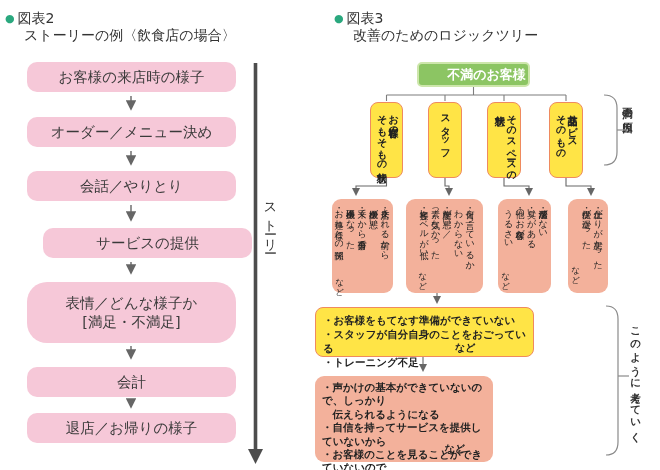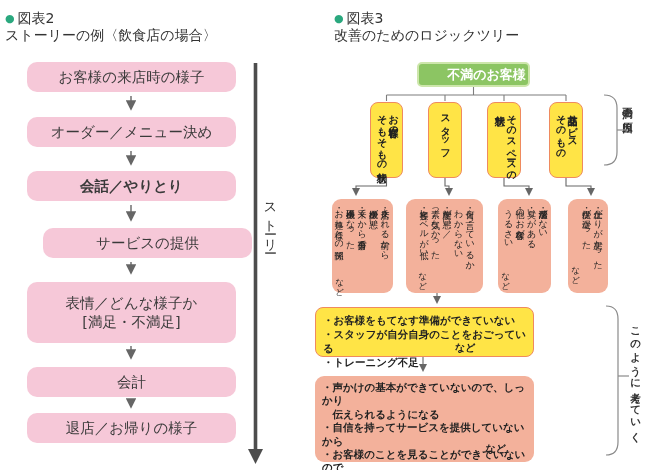--- a/index.html
+++ b/index.html
@@ -3,28 +3,28 @@
 <meta charset="utf-8">
 <style>
   html,body{margin:0;padding:0;background:#fff;}
   .page{
     position:relative;width:660px;height:470px;background:#fff;overflow:hidden;
     font-family:"DejaVu Sans","Liberation Sans",sans-serif;color:#333;
   }
   
   .fig-header{position:absolute;font-size:14px;line-height:17px;color:#333;font-weight:500;}
   .fig-header .bullet{color:#2aa87e;font-size:11px;margin-right:3px;vertical-align:1px;}
-  .fig-header .sub{margin-left:0;}
+  .fig-header .sub{margin-left:19px;}
   
   .pbox{
     position:absolute;left:27px;width:209px;height:30px;border-radius:10px;
     background:#f6c8d8;display:flex;flex-direction:column;align-items:center;justify-content:center;
     font-size:14.5px;font-weight:500;color:#3a3a3a;text-align:center;line-height:1.3;
   }
-  .pbox.tall{height:61px;}
+  .pbox.tall{height:61px;border-radius:20px;}
   
   .vlabel{
     position:absolute;writing-mode:vertical-rl;text-orientation:mixed;
     color:#333;white-space:nowrap;
   }
   .story-label{font-size:13px;font-weight:500;letter-spacing:2px;}
   .brk-label{font-size:10.5px;font-weight:600;letter-spacing:1px;}
   
   .root-box{
     position:absolute;left:417px;top:62px;width:113px;height:25px;border-radius:5px;
@@ -49,40 +49,40 @@
   .obox .etc{
     position:absolute;left:3px;bottom:2px;font-size:8.5px;line-height:9px;
   }
   
   .wide-yellow{
     position:absolute;left:315px;top:307px;width:219px;height:50px;border-radius:8px;
     background:#ffe446;border:1.5px solid #ef8a5f;box-sizing:border-box;
     font-size:10.5px;font-weight:600;color:#222;line-height:14px;padding:5px 4px 4px 7px;
   }
   .wide-orange{
-    position:absolute;left:315px;top:376px;width:219px;height:86px;border-radius:9px;
+    position:absolute;left:315px;top:376px;width:178px;height:86px;border-radius:9px;
     background:#f3b19b;box-sizing:border-box;
     font-size:10.5px;font-weight:600;color:#222;line-height:13.4px;padding:5px 4px 0 7px;
   }
   .etc-inline{position:absolute;font-size:10px;font-weight:600;}
   svg.overlay{position:absolute;left:0;top:0;pointer-events:none;}
 </style>
 </head>
 <body>
 
 <div class="page">
 
   <div class="fig-header" style="left:5px;top:10px;">
     <div><span class="bullet">●</span><span>図表2</span></div>
     <div class="sub">ストーリーの例〈飲食店の場合〉</div>
   </div>
 
   <div class="pbox" style="top:117px;">オーダー／メニュー決め</div>
   <div class="pbox" style="top:62px;">お客様の来店時の様子</div>
-  <div class="pbox" style="top:171px;font-weight:bold;">会話／やりとり</div>
+  <div class="pbox" style="top:171px;">会話／やりとり</div>
   <div class="pbox" style="top:228px;margin-left:16px;">サービスの提供</div>
   <div class="pbox tall" style="top:282px;">
     <div>表情／どんな様子か</div>
     <div>[満足・不満足]</div>
   </div>
   <div class="pbox" style="top:367px;">会計</div>
   <div class="pbox" style="top:413px;">退店／お帰りの様子</div>
 
   <div class="vlabel story-label" style="left:261px;top:194px;">ストーリー</div>
 

